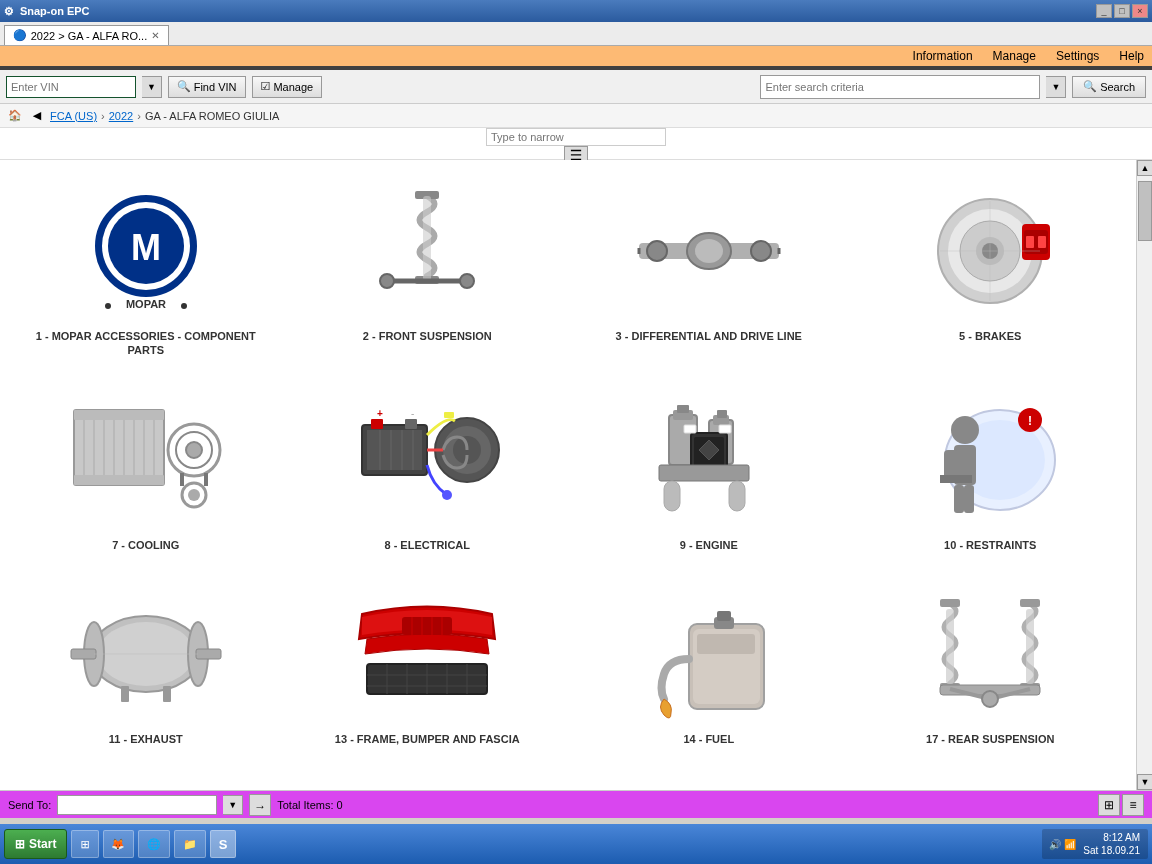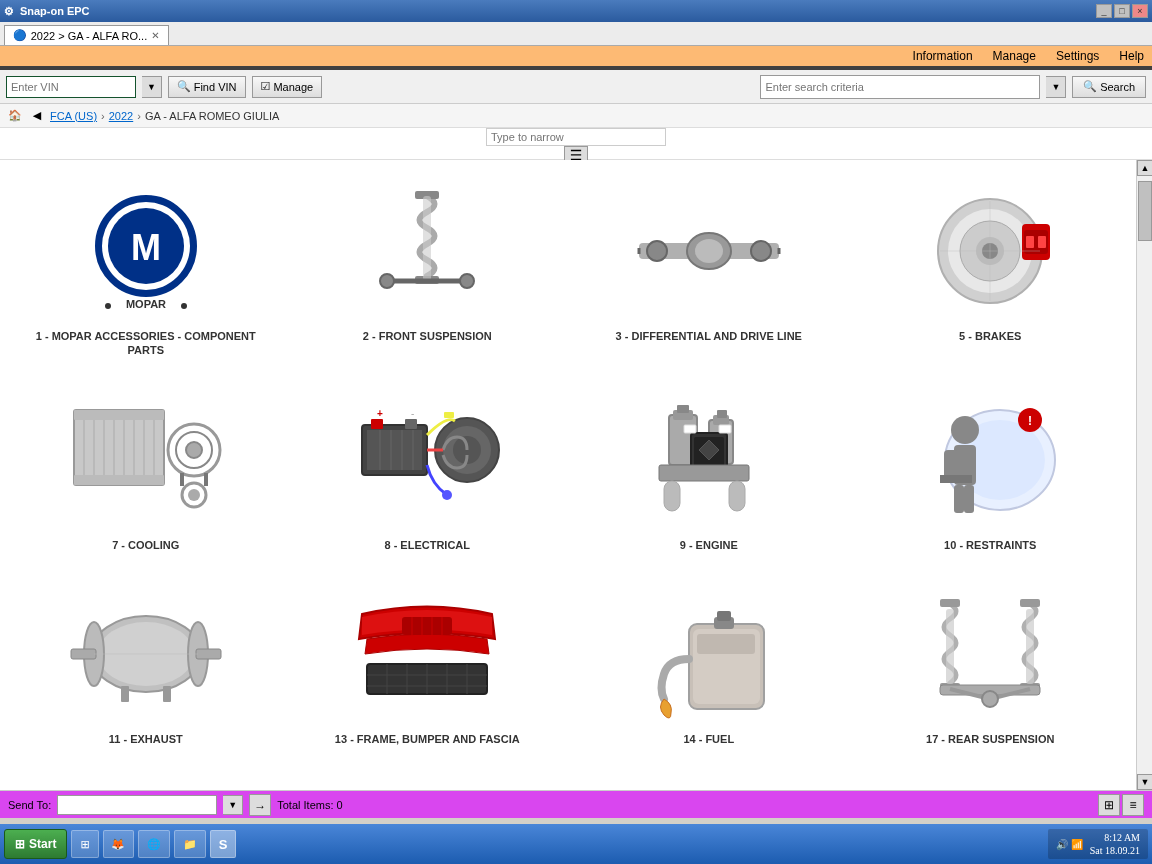--- a/index.html
+++ b/index.html
@@ -306,21 +306,21 @@
     .taskbar-spacer { flex: 1; }
     .taskbar-right {
       display: flex;
       align-items: center;
       gap: 6px;
       background: rgba(0,0,0,0.2);
       padding: 2px 8px;
       height: 30px;
       border-radius: 2px;
     }
-    .taskbar-clock { color: white; font-size: 10px; text-align: right; line-height: 1.3; font-family: Liberation Serif, serif; }
+    .taskbar-clock { color: white; font-size: 10px; text-align: right; line-height: 1.3; }
 
     
     svg { display: block; }
   </style>
 </head>
 <body>
 
 <div class="title-bar">
   <div class="title-bar-left">
     <span>⚙</span>

